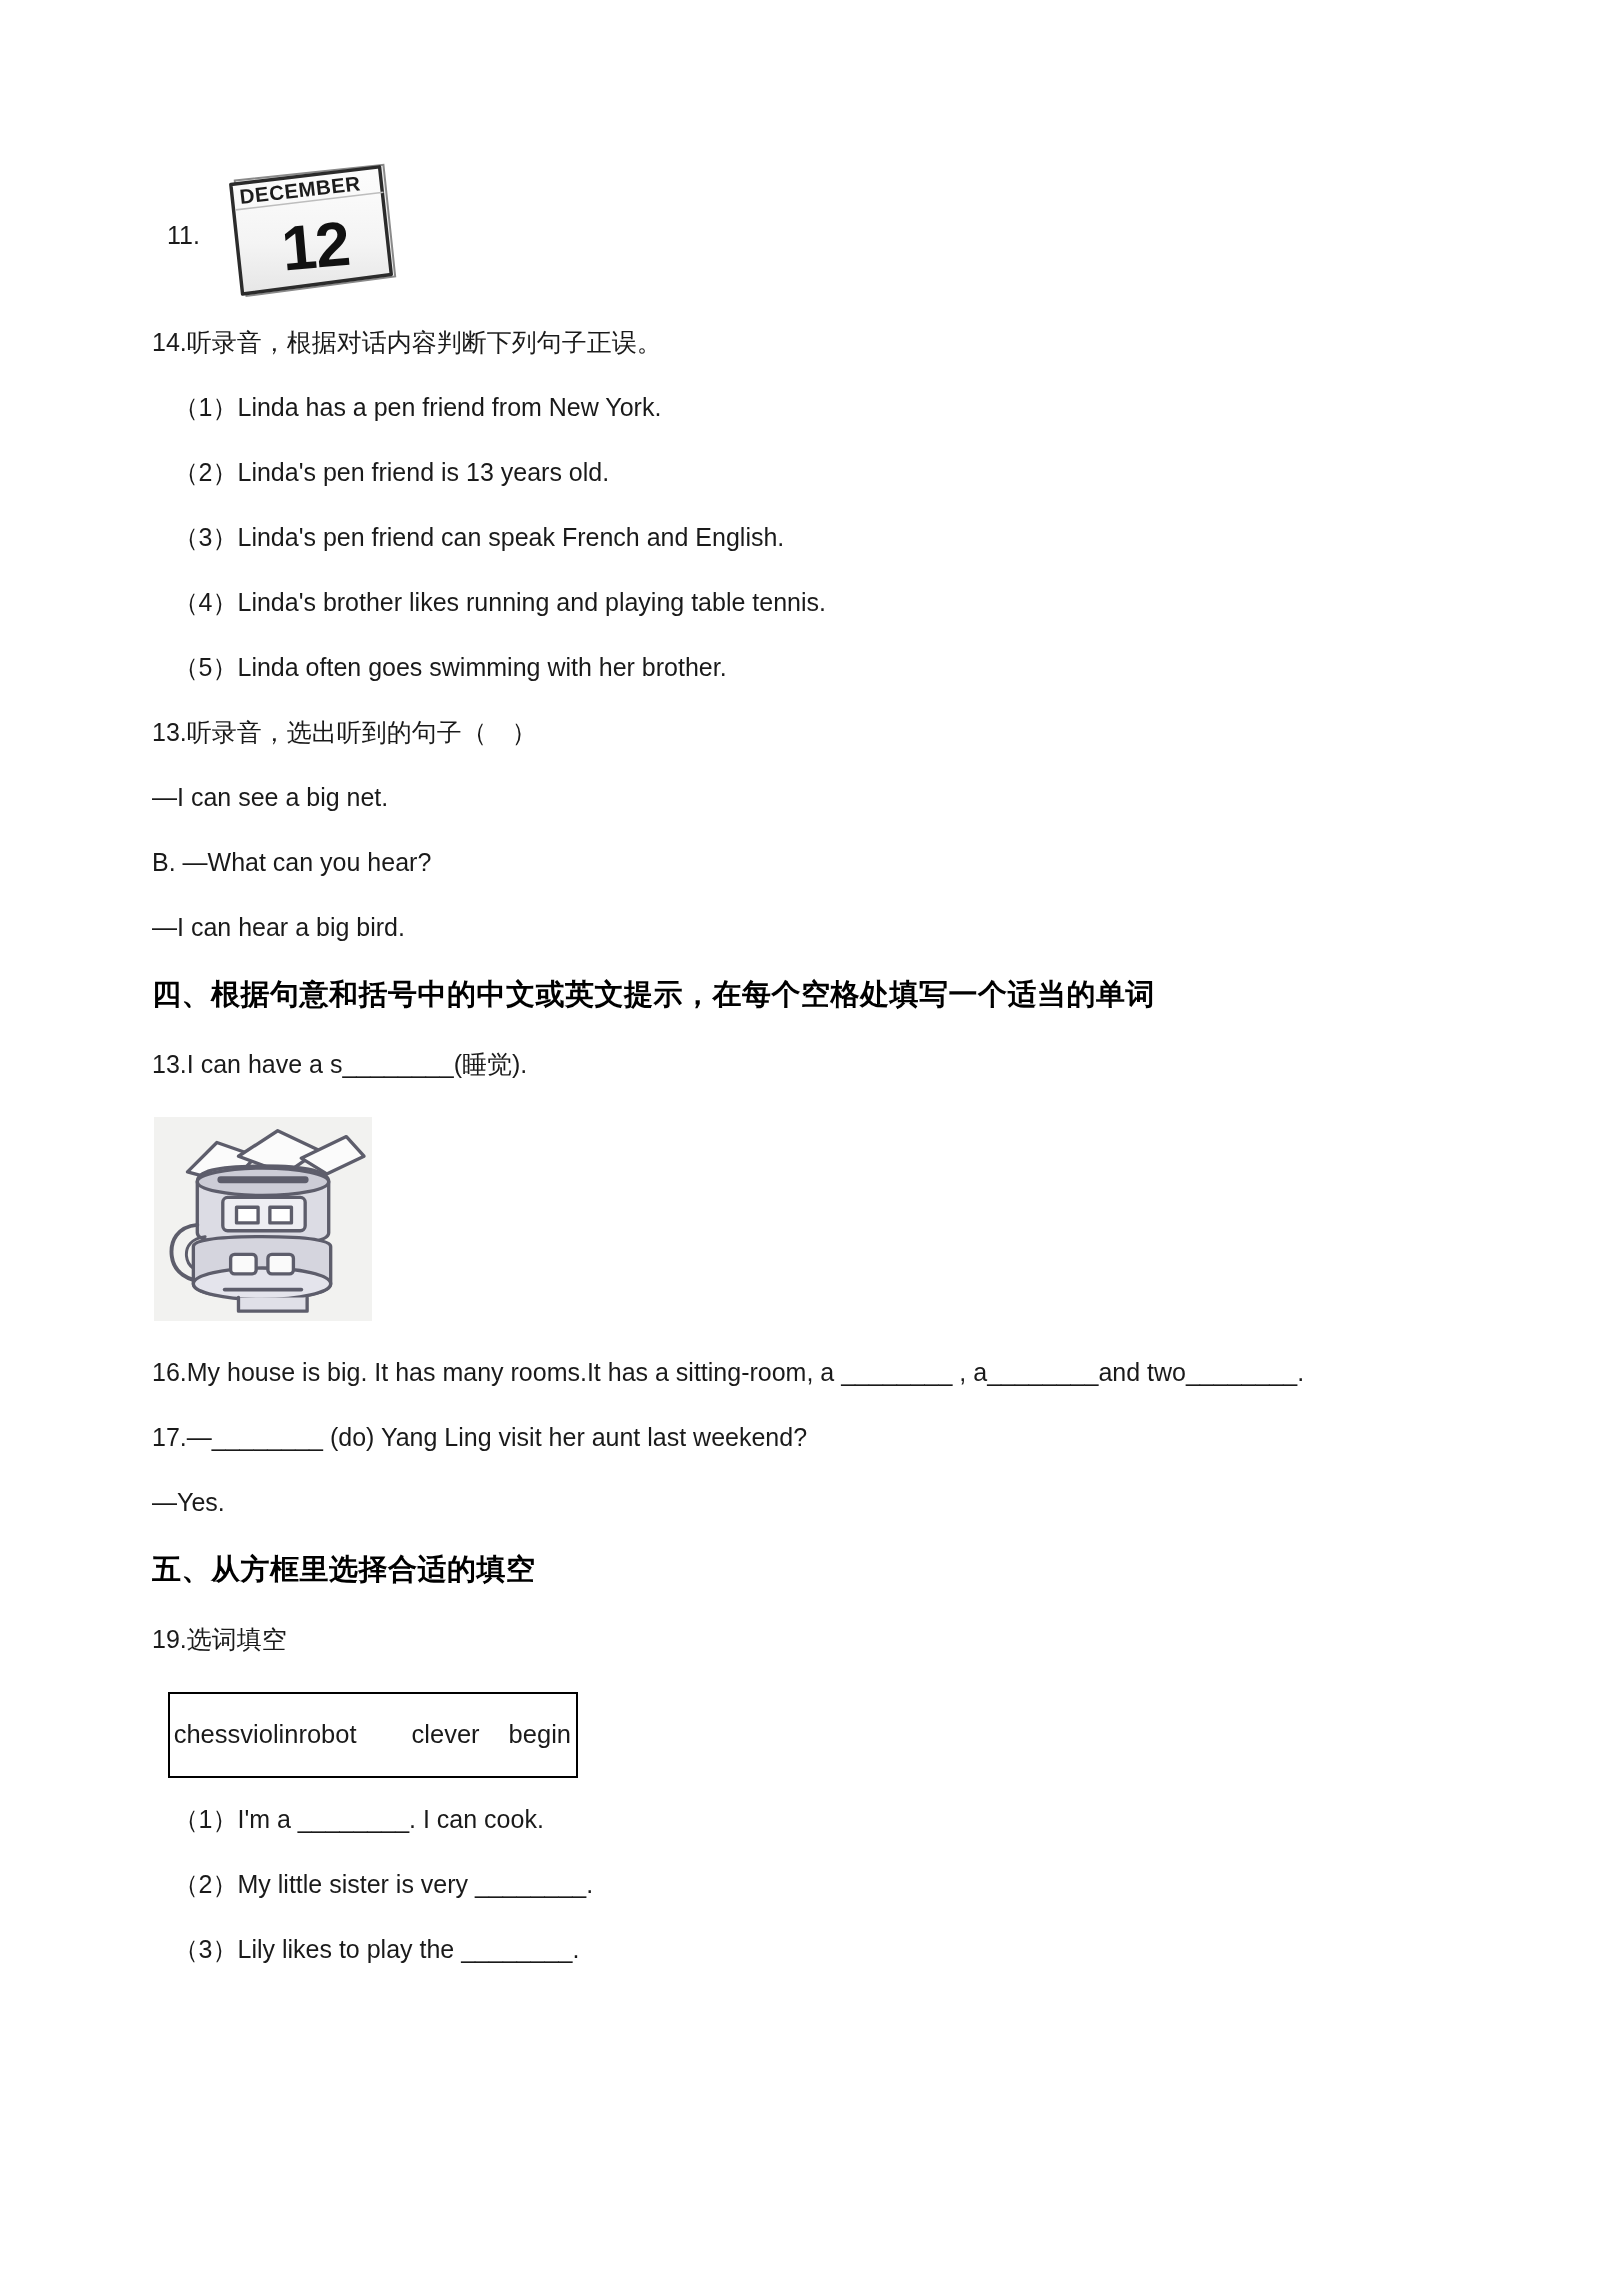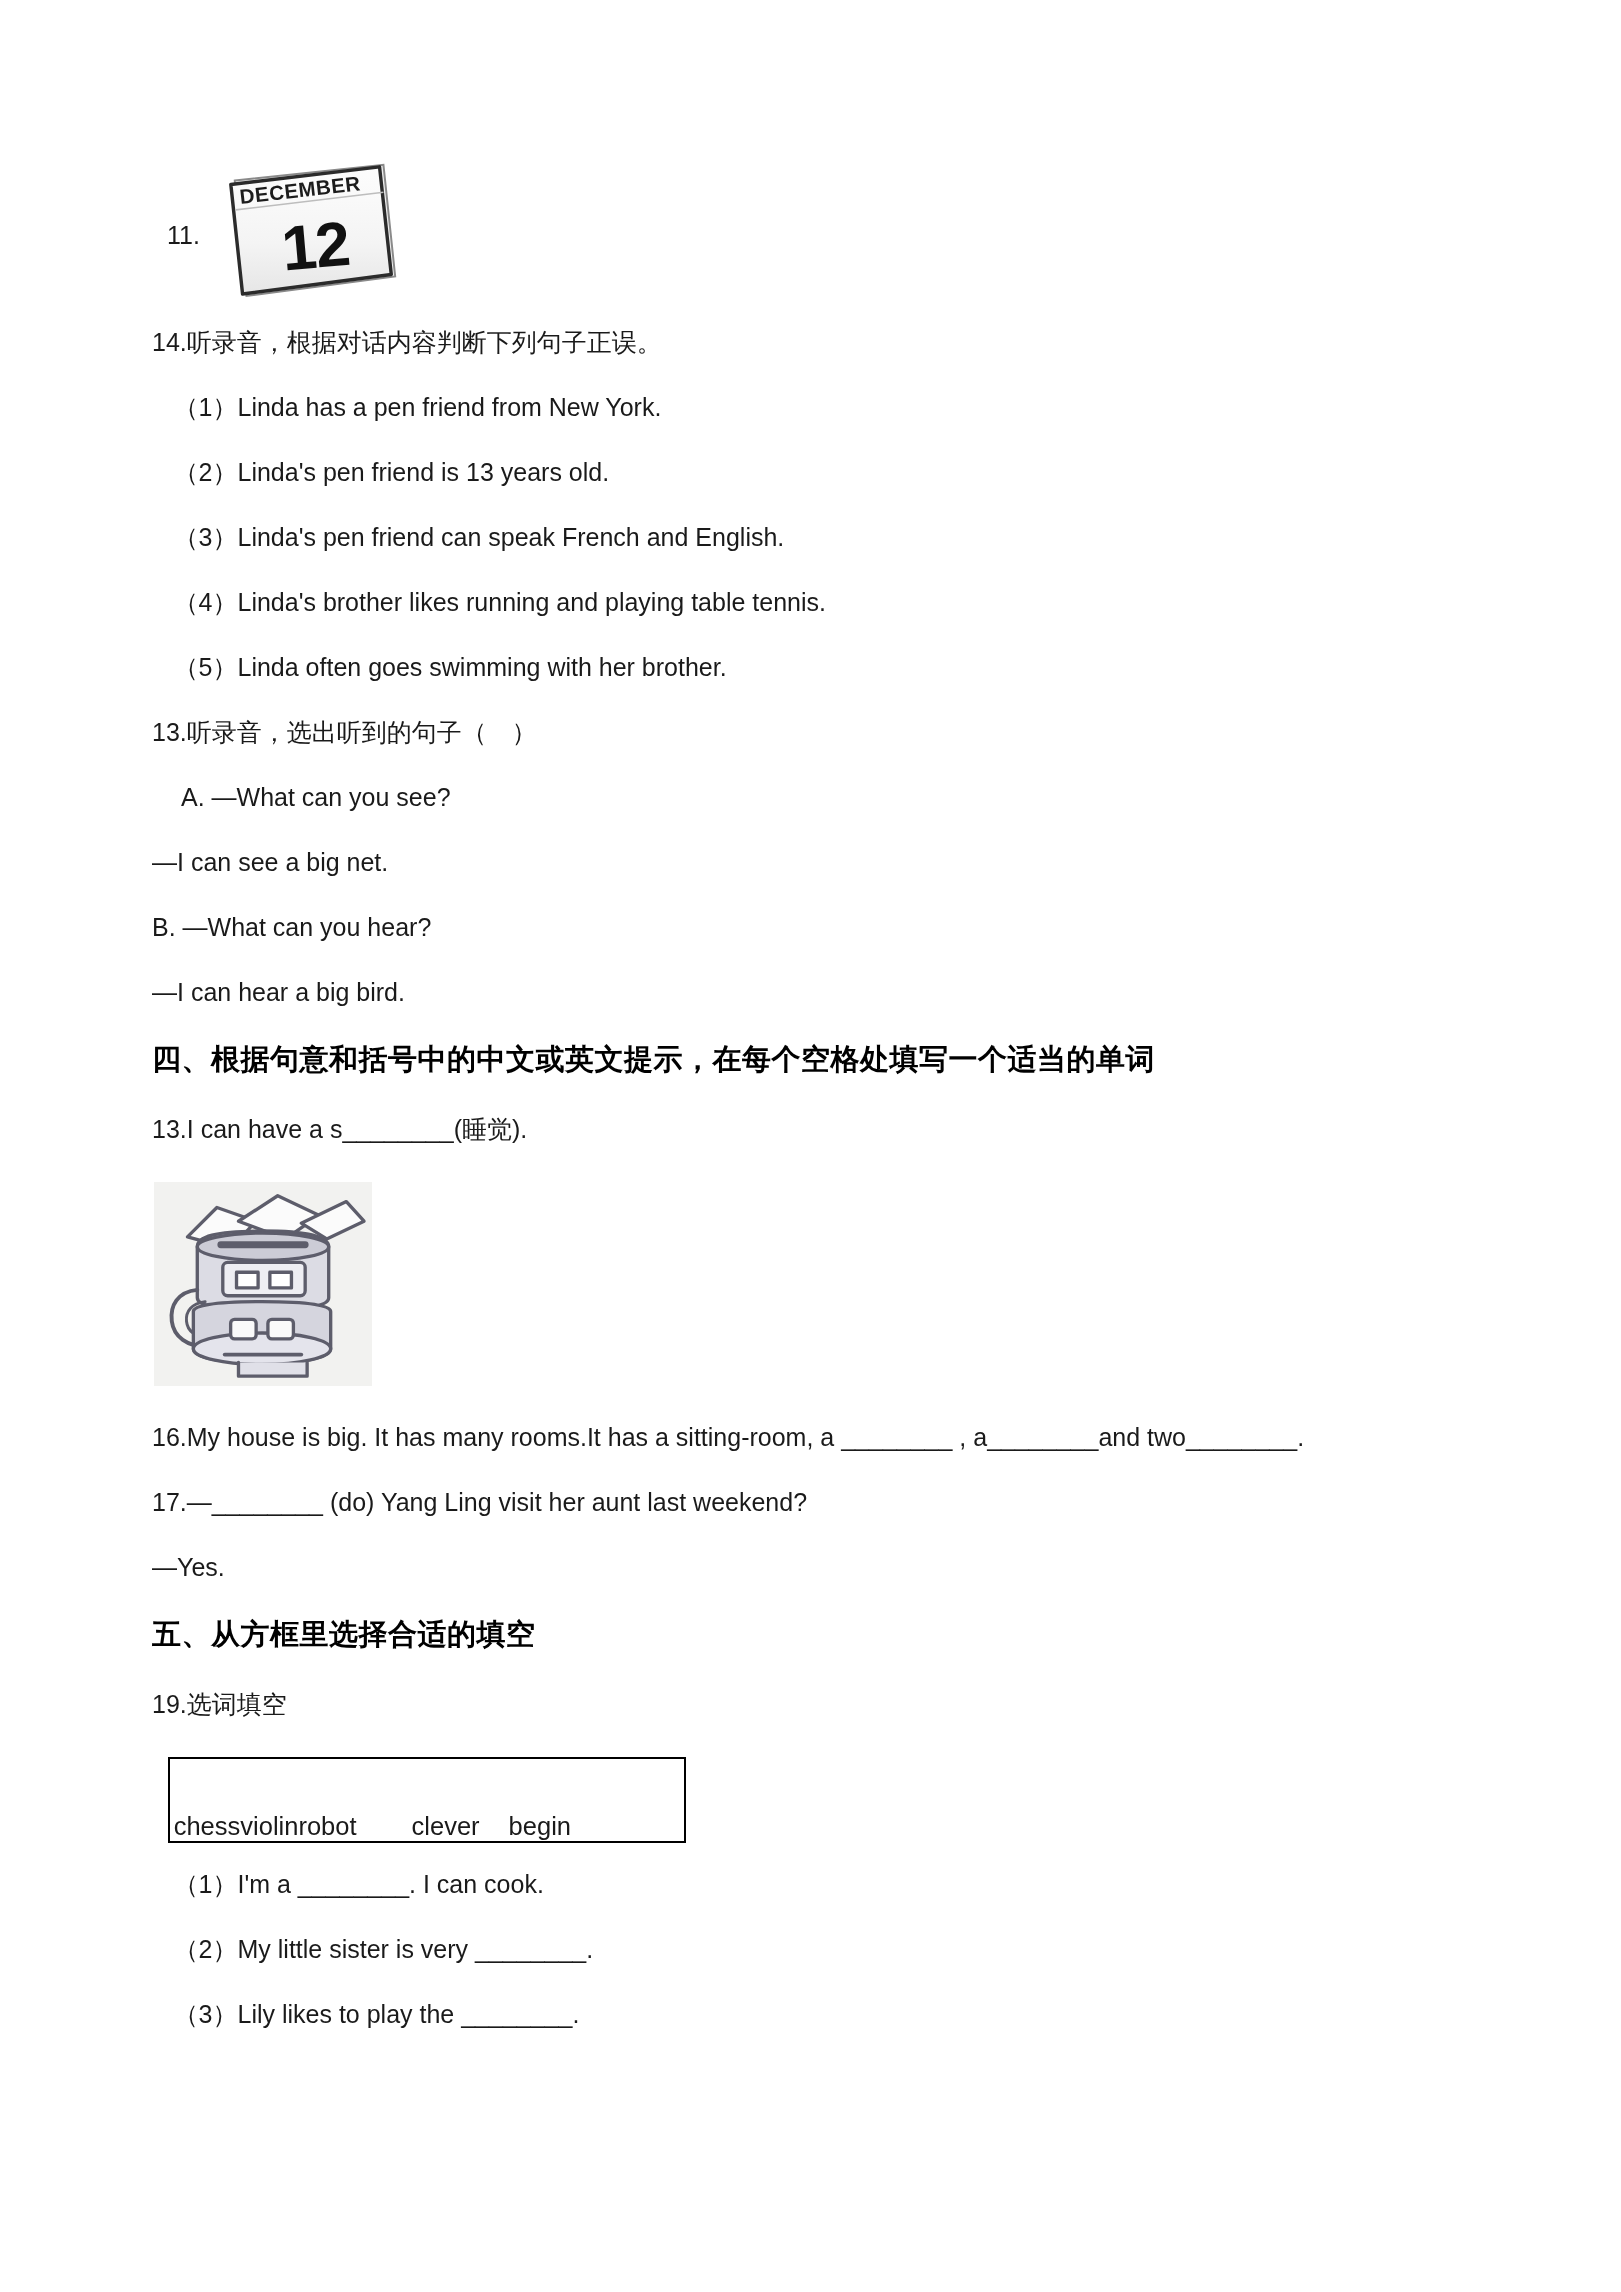--- a/index.html
+++ b/index.html
@@ -86,26 +86,26 @@
     margin: 0 0 39px 2px;
     background: #f2f2f0;
     position: relative;
     overflow: hidden;
   }
   .mailbox-wrap svg { display: block; }
 
   
   .word-box {
     box-sizing: border-box;
-    width: 518px;
+    width: 410px;
     height: 86px;
     border: 2.9px solid #000;
     margin: 5.9px 0 29px 15.7px;
     display: flex;
-    align-items: flex-end;
+    align-items: center;
     padding: 0 2px;
   }
   .word-box .w {
     font-size: 25.5px;
     color: #1a1a1a;
     white-space: pre;
   }
   .w1 { margin-left: 2px; }
   .w2 { }
   .w3 { }
@@ -146,21 +146,20 @@
     </div>
 
     <p class="q-line">14.听录音，根据对话内容判断下列句子正误。</p>
     <p class="q-line sub">（1）Linda has a pen friend from New York.</p>
     <p class="q-line sub">（2）Linda's pen friend is 13 years old.</p>
     <p class="q-line sub">（3）Linda's pen friend can speak French and English.</p>
     <p class="q-line sub">（4）Linda's brother likes running and playing table tennis.</p>
     <p class="q-line sub">（5）Linda often goes swimming with her brother.</p>
 
     <p class="q-line">13.听录音，选出听到的句子（　）</p>
-    <p class="q-line opt">A. —What can you see?</p>
     <p class="q-line cont">—I can see a big net.</p>
     <p class="q-line cont">B. —What can you hear?</p>
     <p class="q-line cont">—I can hear a big bird.</p>
 
     <h2 class="section-head">四、根据句意和括号中的中文或英文提示，在每个空格处填写一个适当的单词</h2>
 
     <p class="q-line">13.I can have a s________(睡觉).</p>
 
     <div class="mailbox-wrap">
       <svg width="218" height="204" viewBox="0 0 222 208" xmlns="http://www.w3.org/2000/svg">

